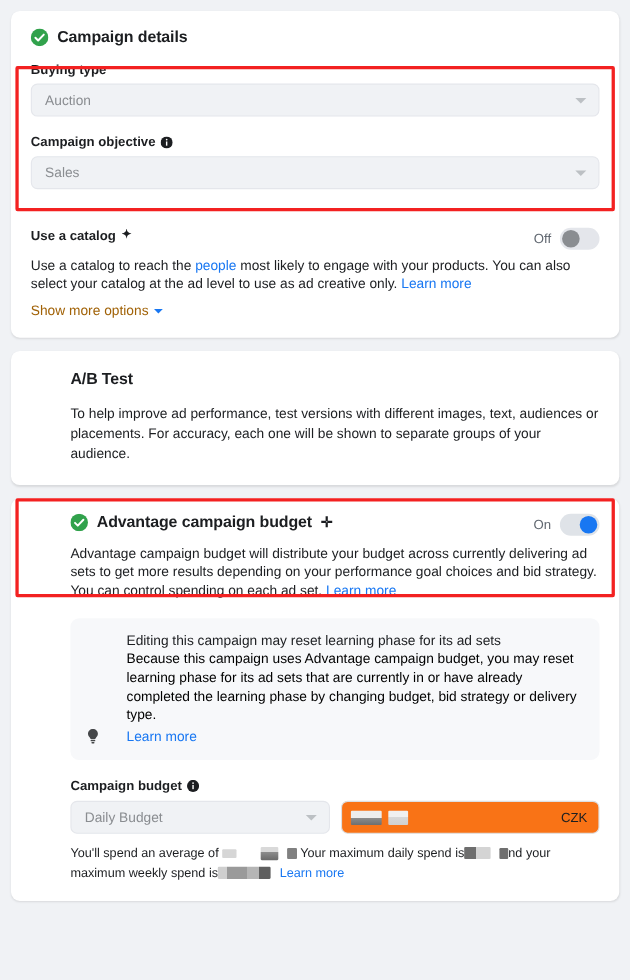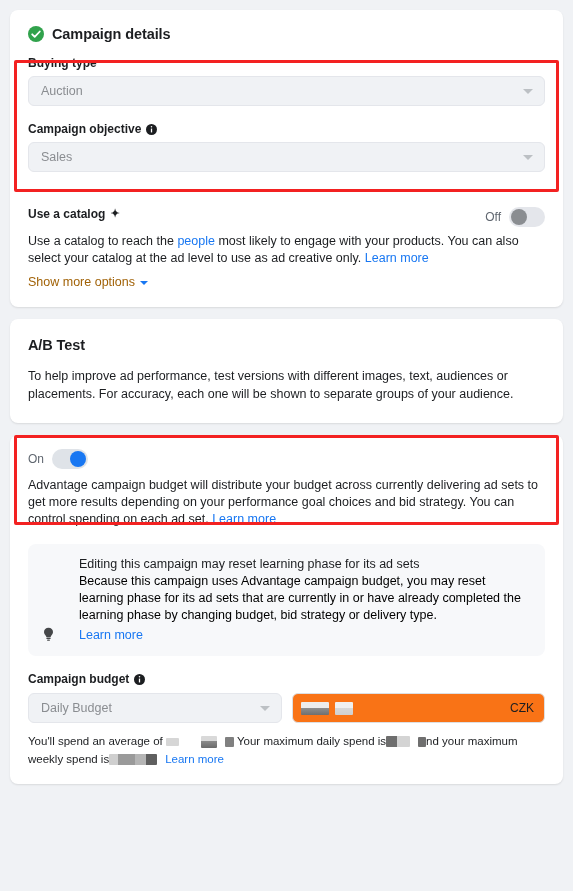--- a/index.html
+++ b/index.html
@@ -25,21 +25,21 @@
     position: relative;
   }
 
   .card {
     background: #ffffff;
     border-radius: 8px;
     box-shadow: 0 1px 2px rgba(0,0,0,0.10);
     position: relative;
   }
 
-  .card + .card { margin-top: 12px; }
+  .card + .card { margin-top: 12px; padding-left: 36px; }
 
   
   .redbox {
     position: absolute;
     border: 3px solid #f32121;
     border-radius: 2px;
     pointer-events: none;
     z-index: 6;
   }
   #redbox-buying   { left: 4px;  top: 50px;  width: 545px; height: 132px; }
@@ -355,20 +355,28 @@
       <div class="ab-body">To help improve ad performance, test versions with different images, text, audiences or placements. For accuracy, each one will be shown to separate groups of your audience.</div>
     </div>
   </div>
 
   <div class="card">
     <div class="redbox" id="redbox-advantage"></div>
 
     <div class="card-pad" style="padding-top:14px;padding-bottom:16px;">
 
       <div class="toggle-row">
+        <div class="toggle-label" style="gap:8px;">
+          <svg class="check-icon" viewBox="0 0 16 16">
+            <circle cx="8" cy="8" r="8" fill="#31a24c"></circle>
+            <path d="M4.2 8.3l2.5 2.5 5.1-5.3" fill="none" stroke="#ffffff" stroke-width="1.8" stroke-linecap="round" stroke-linejoin="round"></path>
+          </svg>
+          <span class="sect-title">Advantage campaign budget</span>
+          <span class="sparkle" style="font-size:13px;">✛</span>
+        </div>
         <div class="toggle-wrap">
           <span class="toggle-state">On</span>
           <span class="switch on">
               <span class="knob"></span>
             </span>
         </div>
       </div>
 
       <div class="body-text" style="margin-top:8px;">
         <span>Advantage campaign budget will distribute your budget across currently delivering ad sets to get more results depending on your performance goal choices and bid strategy. You can control spending on each ad set. </span><span class="link">Learn more</span>

